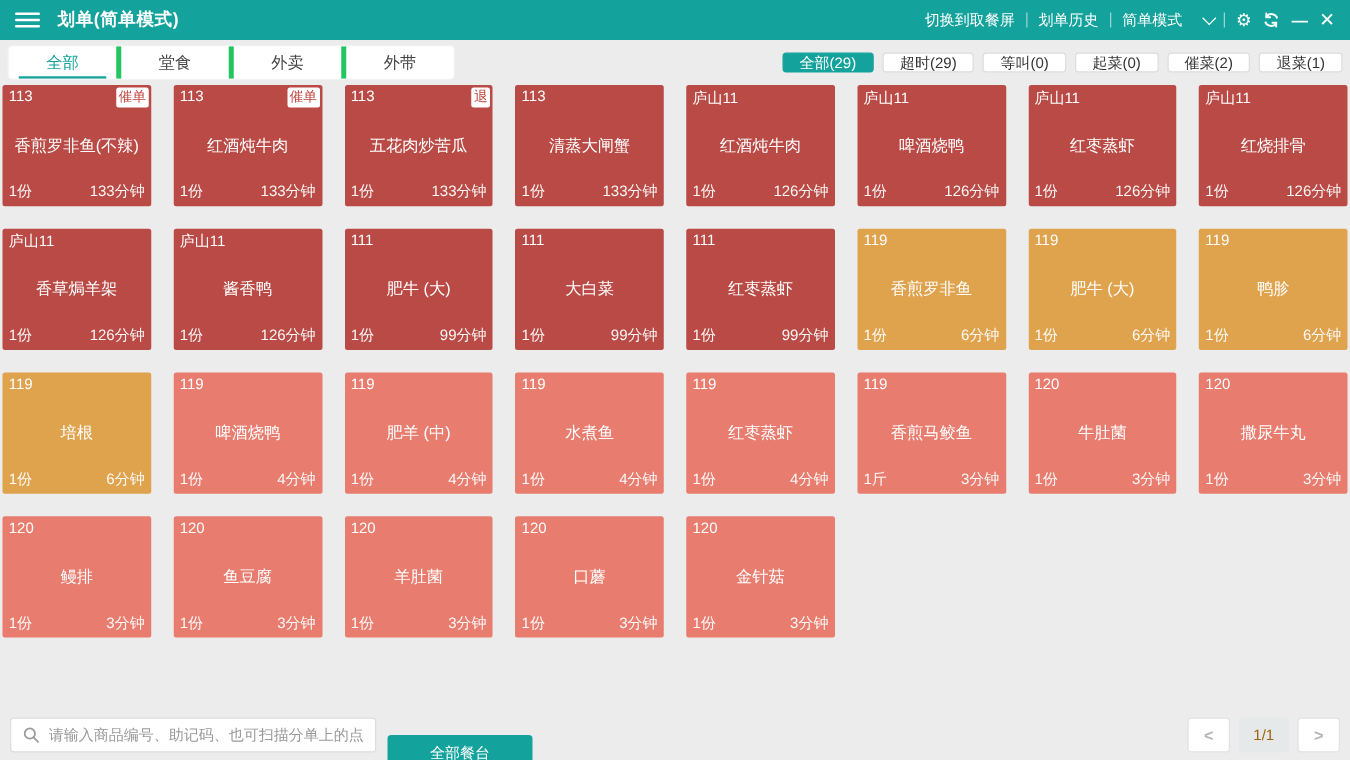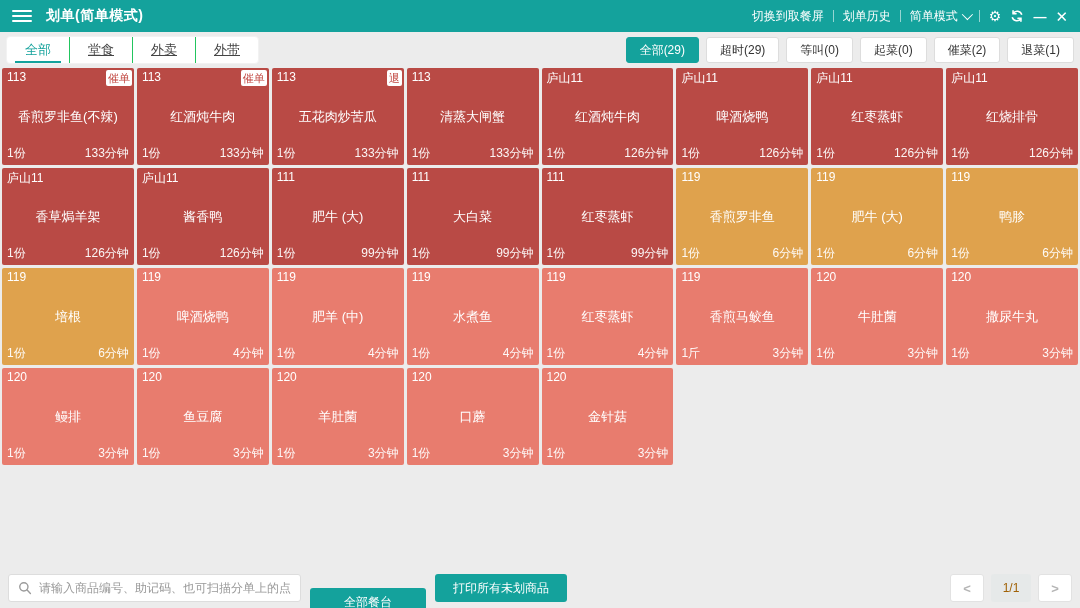--- a/index.html
+++ b/index.html
@@ -12,44 +12,44 @@
   .titlebar{
     height:32px; background:#14a29c; display:flex; align-items:center;
     padding:5px 12px; color:#fff;justify-content:space-between;
   }
   .hamburger{ width:20px; cursor:pointer; display:flex; flex-direction:column; gap:3px;}
   .hamburger span{ display:block; height:2px; background:#fff; border-radius:1px;}
   .app-title{ font-size:14px; font-weight:bold; margin-left:14px; letter-spacing:.5px;}
   .titlebar-right{ margin-left:auto; display:flex; align-items:center; gap:9px; font-size:12px;}
   .tb-link{ cursor:pointer; white-space:nowrap;}
   .tb-sep{ width:1px; height:12px; background:rgba(255,255,255,.55); display:inline-block;}
-  .mode-dd{ display:flex; align-items:center; gap:4px; cursor:pointer;}
+  .mode-dd{ display:flex; align-items:center; gap:16px; cursor:pointer;}
   .chev-down{ width:8px; height:8px; border-right:1.5px solid #fff; border-bottom:1.5px solid #fff;
     transform:rotate(45deg) translateY(-2px); display:inline-block;}
   .tb-ico{ font-size:14px; cursor:pointer; line-height:1; display:inline-flex; align-items:center;}
   .tb-ico.minus{ font-weight:bold; font-size:13px;}
   .tb-ico.close{ font-size:15px; font-weight:bold;}
   .tb-ico svg{ display:block;}
   
   .toolbar{ display:flex; justify-content:space-between; align-items:center; padding:4px 6px 2px 6px;}
   .tab-group{ background:#fff; border-radius:4px; display:flex; height:28px; overflow:hidden;
     border:1px solid #f2f2f2;}
-  .tab{ padding:0 18px; font-size:13px; color:#444; display:flex; align-items:center;
+  .tab{ padding:0 30px; font-size:13px; color:#444; display:flex; align-items:center;
     position:relative; cursor:pointer;}
-  .tab + .tab{ border-left:1px solid #22c55e;text-decoration:underline;}
+  .tab + .tab{ border-left:4px solid #22c55e;}
   .tab.active{ color:#14a29c;}
   .tab.active::after{ content:""; position:absolute; left:8px; right:8px; bottom:0;
     height:2px; background:#14a29c;}
   .filters{ display:flex; gap:7px;}
-  .filter-btn{ height:26px; padding:0 13px; min-width:62px; background:#fff; border:1px solid #ddd;
+  .filter-btn{ height:16px; padding:0 13px; min-width:62px; background:#fff; border:1px solid #ddd;
     border-radius:3px; font-size:12px; color:#333; cursor:pointer;
     display:flex; align-items:center; justify-content:center;}
   .filter-btn.active{ background:#14a29c; border-color:#14a29c; color:#fff;}
   
-  .grid{ display:grid; grid-template-columns:repeat(8,1fr); gap:3px; padding:2px 2px 0 2px;
+  .grid{ display:grid; grid-template-columns:repeat(8,1fr); gap:18px; padding:2px 2px 0 2px;
     grid-auto-rows:97px;}
   .card{ position:relative; border-radius:2px; color:#fff; cursor:pointer; overflow:hidden;}
   .card.red{ background:#b94a45;}
   .card.amber{ background:#dfa24d;}
   .card.salmon{ background:#e87c6e;}
   .card-top{ position:absolute; top:2px; left:5px; right:2px; display:flex;
     justify-content:space-between; align-items:flex-start; font-size:12px;}
   .card-badge{ background:#fff; color:#c0443e; font-size:11px; padding:1px 2px; border-radius:2px;
     line-height:14px;}
   .card-name{ position:absolute; top:50%; left:4px; right:4px; transform:translateY(-50%);
@@ -470,19 +470,18 @@
 
 <div class="footer">
   <div class="search-box">
     <svg width="14" height="14" viewBox="0 0 16 16" fill="none" stroke="#9b9b9b" stroke-width="1.6">
       <circle cx="6.7" cy="6.7" r="4.7"></circle>
         <path d="M10.4 10.4 L14.2 14.2" stroke-linecap="round"></path>
     </svg>
     <input type="text" placeholder="请输入商品编号、助记码、也可扫描分单上的点单条码" style="">
   </div>
   <button class="teal-btn wide">全部餐台</button>
-  <button class="teal-btn">打印所有未划商品</button>
   <div class="pagination">
     <div class="page-btn">&lt;</div>
     <div class="page-label">1/1</div>
     <div class="page-btn">&gt;</div>
   </div>
 </div>
 
 </body></html>

